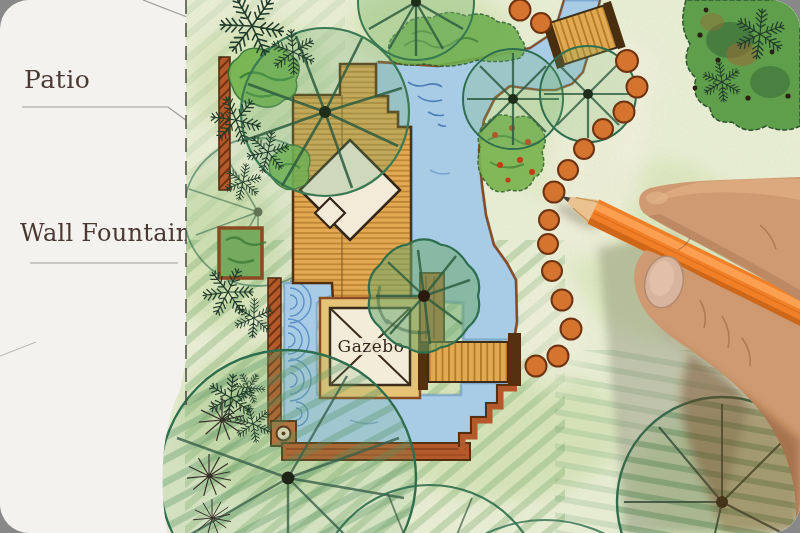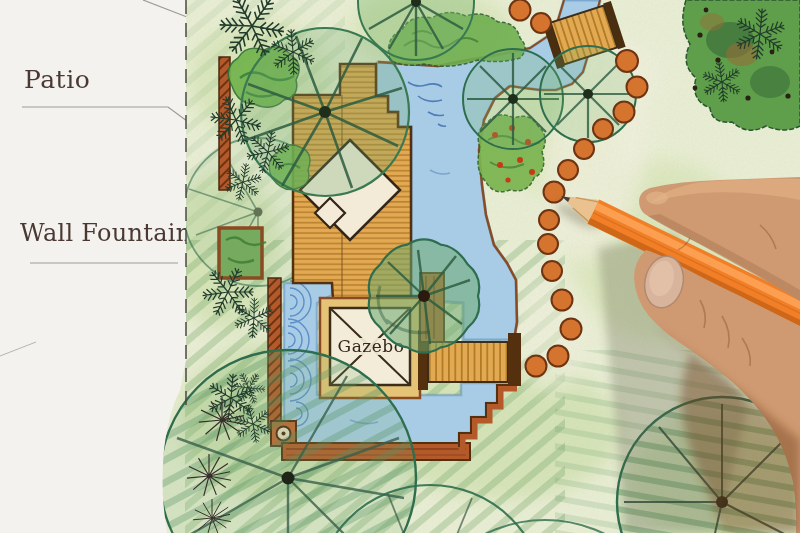--- a/index.html
+++ b/index.html
@@ -1,17 +1,17 @@
 <!DOCTYPE html>
 <html style="--paper: #f4f2ee; --lawn: #ebefd6; --lawn-stripe: #8fbc7e; --water: #a9cce6; --water-edge: #5d8fc4; --shore-brown: #8a4a22; --deck: #e2a952; --deck-stripe: #b17b2b; --deck-outline: #55300f; --wall: #b4592a; --gazebo-fill: #f2ecd9; --gazebo-trim: #e5c477; --tree-green: #2e6e4e; --tree-fill: #7cb87f; --fern-dark: #223c2c; --shrub-green: #63a84b; --berry-red: #c23d17; --stone-orange: #d4742f; --label-ink: #4a3833; --leader-gray: #9b9b93; --pencil-orange: #f07f28; --pencil-wood: #e9c28f; --graphite: #474038; --skin: #cf9a72; --skin-shadow: #a5714c; --nail: #d9b49c; --shadow: #6e685a;"><head>
 <meta charset="utf-8">
 <style>
   html,body{margin:0;padding:0;background:#888;}
   #stage{position:relative;width:800px;height:533px;overflow:hidden;background:var(--paper,#f4f2ee);
-         font-family:"DejaVu Serif","Liberation Serif",serif;}
+         font-family:"DejaVu Serif","Liberation Serif",serif;border-radius:29px;}
   svg{display:block}
   text{font-family:"DejaVu Serif","Liberation Serif",serif;}
   .lbl{fill:var(--label-ink,#4a3833);font-size:25px;letter-spacing:.5px;}
   .lbl2{fill:var(--label-ink,#4a3833);font-size:24px;letter-spacing:.3px;}
   .gzlbl{fill:#33241c;font-size:17px;letter-spacing:.5px;}
   .c-water{fill:var(--water,#a9cce6)}
   .c-wall{fill:var(--wall,#b4592a)}
   .c-gtrim{fill:var(--gazebo-trim,#e5c477)}
   .c-gfill{fill:var(--gazebo-fill,#f2ecd9)}
   .c-stone{fill:var(--stone-orange,#d4742f)}

